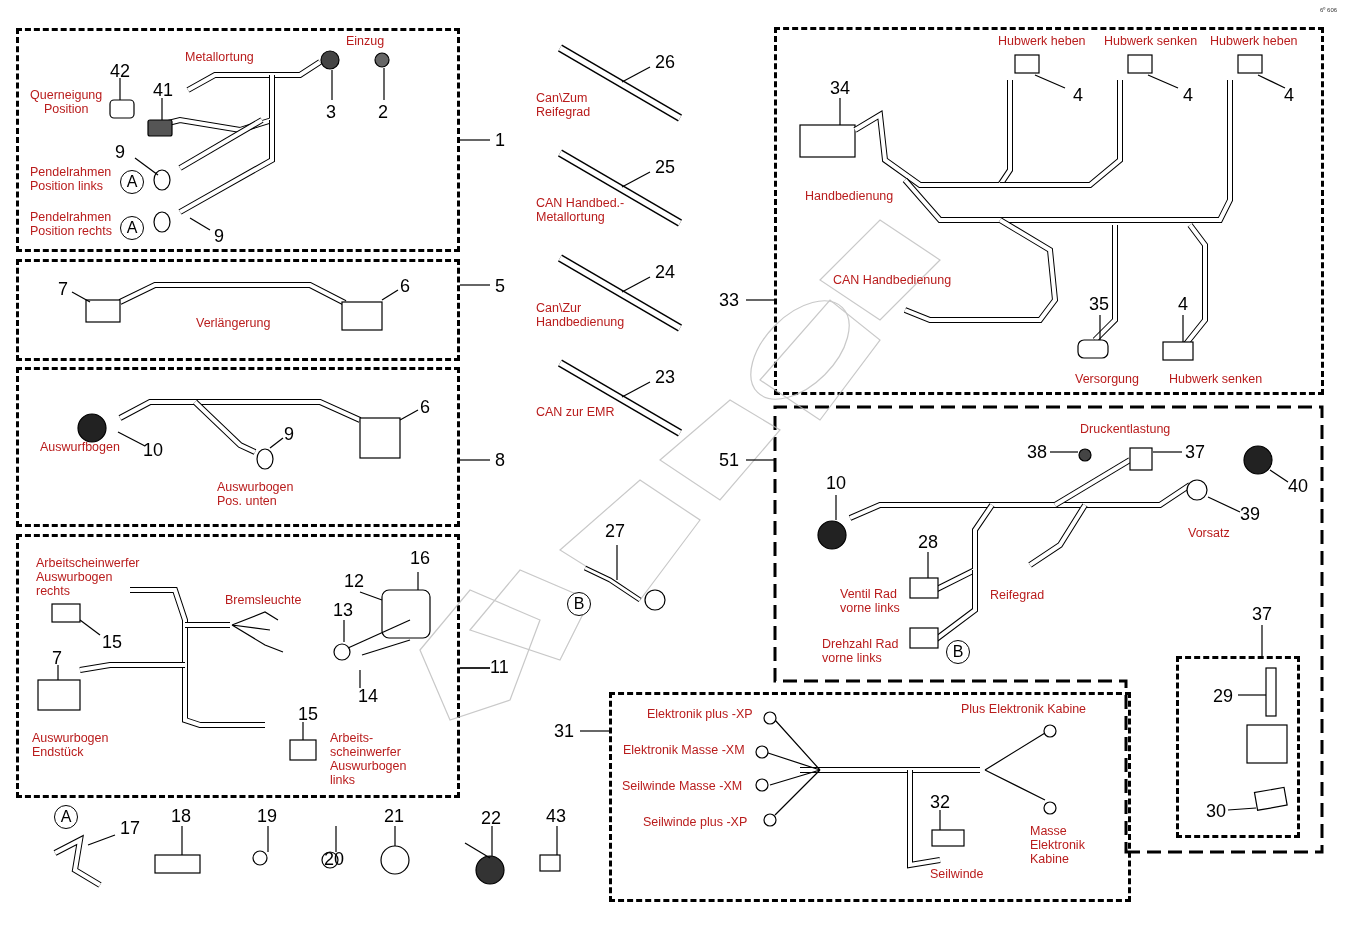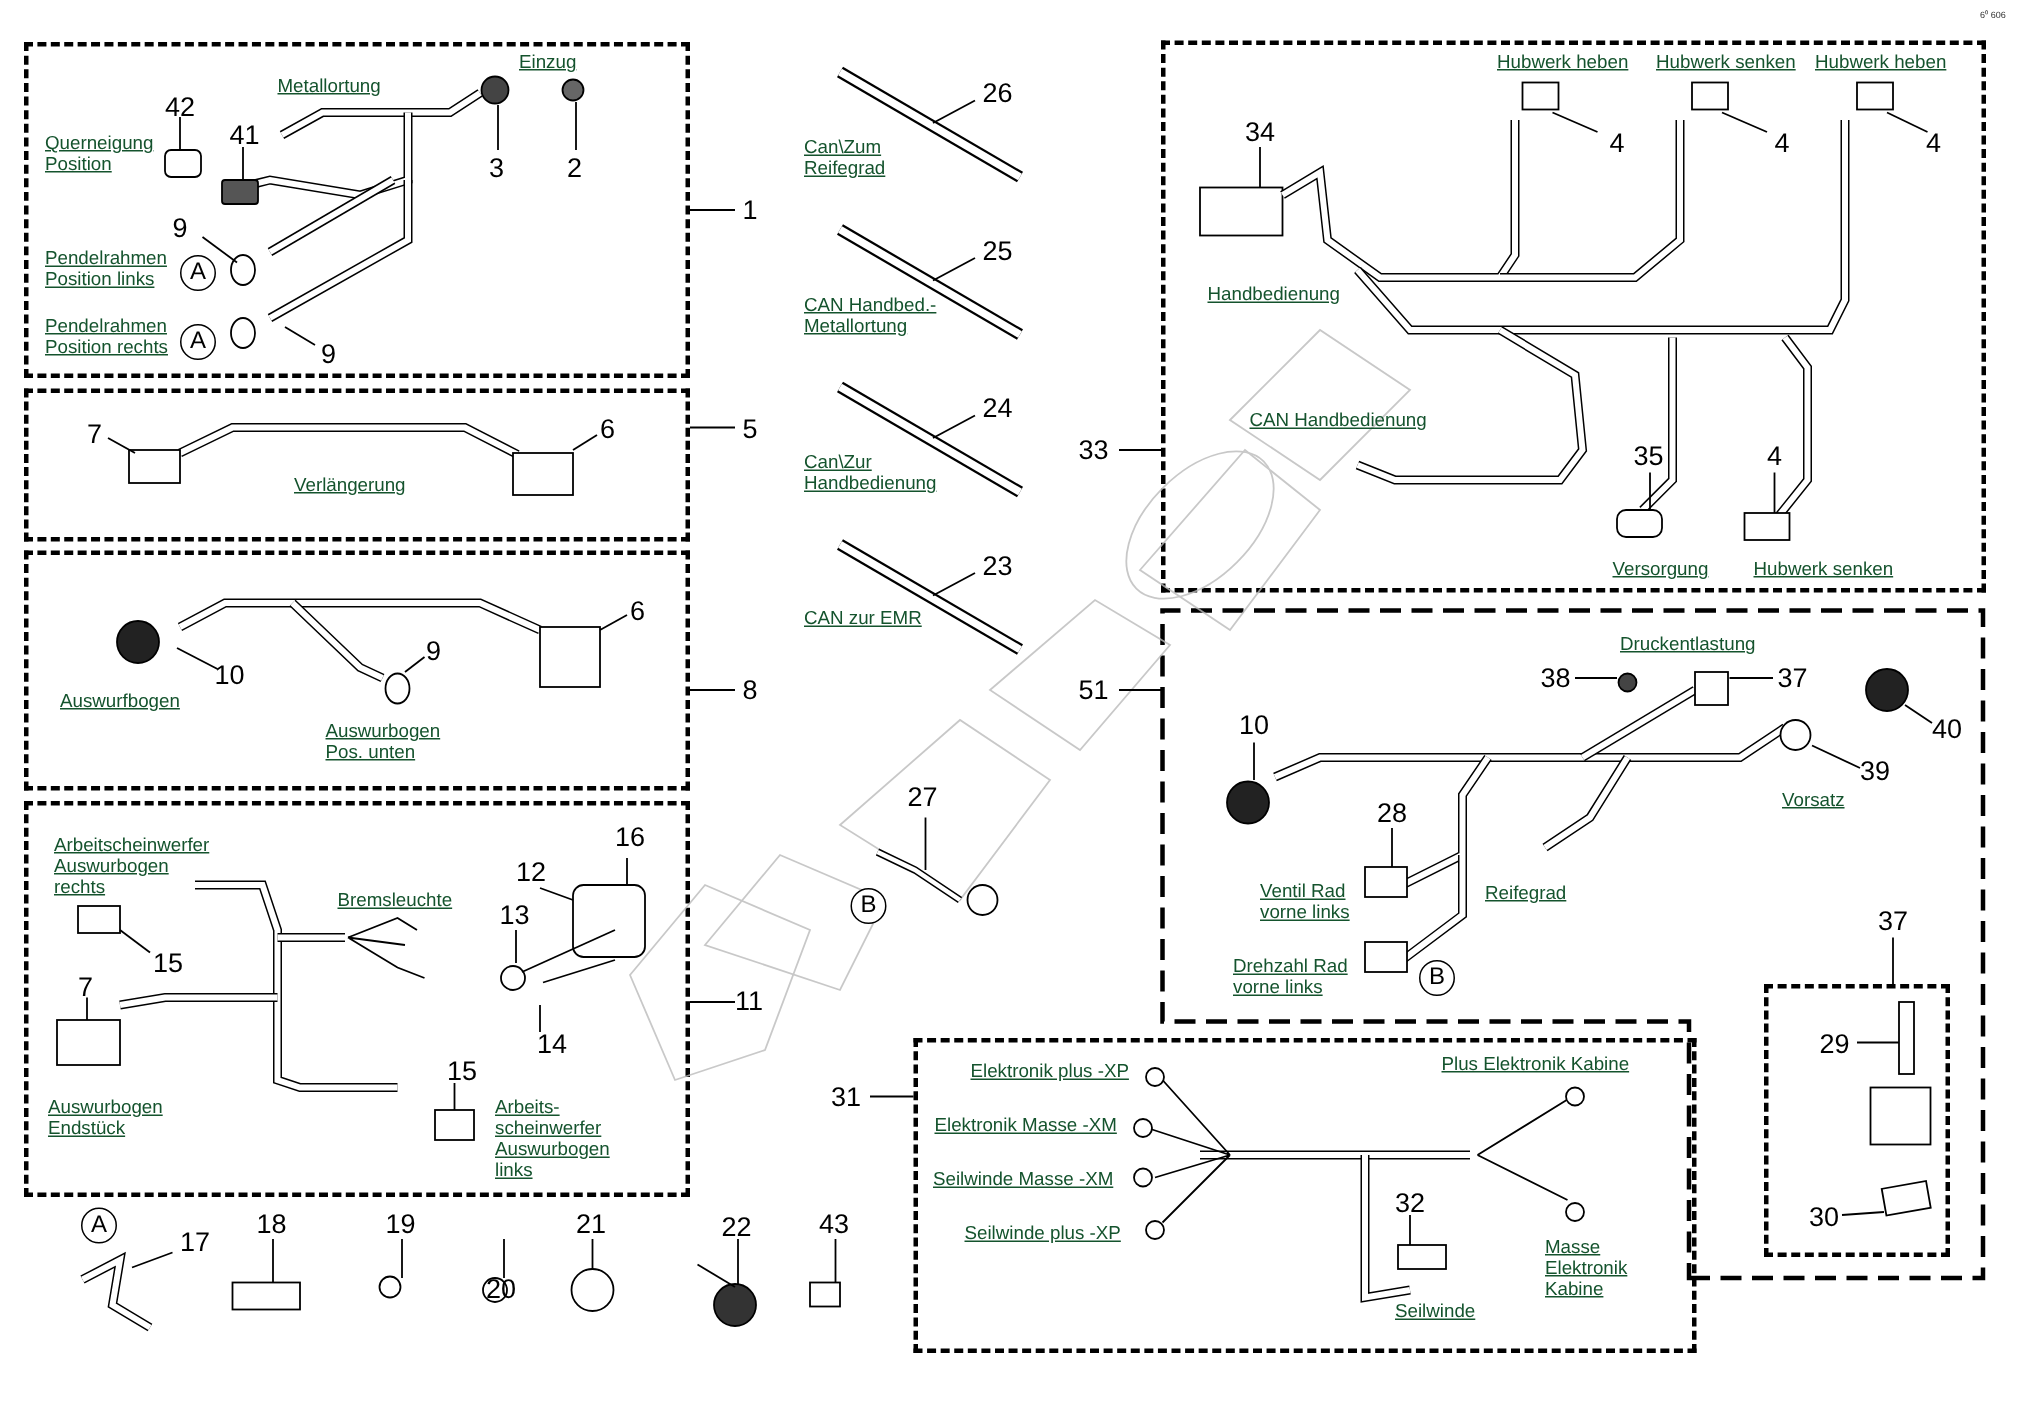--- a/index.html
+++ b/index.html
@@ -1,19 +1,19 @@
 <!DOCTYPE html>
 <html><head>
 <meta charset="utf-8">
 <style>
   html, body { margin:0; padding:0; background:#ffffff; }
   body { width:1348px; height:935px; position:relative; overflow:hidden;
          font-family:"Liberation Sans", sans-serif; color:#000; }
   #wires { position:absolute; left:0; top:0; width:1348px; height:935px; }
-  .lbl { position:absolute; font-size:12.5px; line-height:14px; white-space:pre; color:#14532d;text-decoration:underline; }
+  .lbl { position:absolute; font-size:12.5px; line-height:14px; white-space:pre; color:#b91c1c; }
   .num { position:absolute; font-size:18px; line-height:18px; color:#000; }
   .circ { position:absolute; width:22px; height:22px; border:1.5px solid #000; border-radius:50%;
           font-size:16px; line-height:22px; text-align:center; background:#fff; }
   .box { position:absolute; border:3px dashed #000; box-sizing:border-box; }
   .corner { position:absolute; font-size:6px; color:#333; }
 </style>
 </head>
 <body>
 
 <div class="box" style="left:16px;top:28px;width:444px;height:224px;"></div>
@@ -221,42 +221,42 @@
 
     <path d="M585 568 L610 580 L640 600" stroke-width="5"></path>
     <path d="M585 568 L610 580 L640 600" stroke-width="3" stroke="#fff"></path>
     <circle cx="655" cy="600" r="10" fill="#fff"></circle>
     <line x1="617" y1="545" x2="617" y2="580"></line>
   </g>
 </svg>
 
 <div class="lbl" style="left:185px;top:50px;">Metallortung</div>
 <div class="lbl" style="left:346px;top:34px;">Einzug</div>
-<div class="lbl" style="left:30px;top:88px;">Querneigung
+<div class="lbl" style="left:30px;top:88px;text-align:center;">Querneigung
 Position</div>
 <div class="lbl" style="left:30px;top:165px;">Pendelrahmen
 Position links</div>
 <div class="lbl" style="left:30px;top:210px;">Pendelrahmen
 Position rechts</div>
 <div class="num" style="left:110px;top:62px;">42</div>
 <div class="num" style="left:153px;top:81px;">41</div>
 <div class="num" style="left:326px;top:103px;">3</div>
 <div class="num" style="left:378px;top:103px;">2</div>
 <div class="num" style="left:115px;top:143px;">9</div>
 <div class="num" style="left:214px;top:227px;">9</div>
 <div class="num" style="left:495px;top:131px;">1</div>
 <div class="circ" style="left:120px;top:170px;">A</div>
 <div class="circ" style="left:120px;top:216px;">A</div>
 
 <div class="lbl" style="left:196px;top:316px;">Verlängerung</div>
 <div class="num" style="left:58px;top:280px;">7</div>
 <div class="num" style="left:400px;top:277px;">6</div>
 <div class="num" style="left:495px;top:277px;">5</div>
 
-<div class="lbl" style="left:40px;top:460px;">Auswurfbogen</div>
+<div class="lbl" style="left:40px;top:440px;">Auswurfbogen</div>
 <div class="lbl" style="left:217px;top:480px;">Auswurbogen
 Pos. unten</div>
 <div class="num" style="left:143px;top:441px;">10</div>
 <div class="num" style="left:284px;top:425px;">9</div>
 <div class="num" style="left:420px;top:398px;">6</div>
 <div class="num" style="left:495px;top:451px;">8</div>
 
 <div class="lbl" style="left:36px;top:556px;">Arbeitscheinwerfer
 Auswurbogen
 rechts</div>

